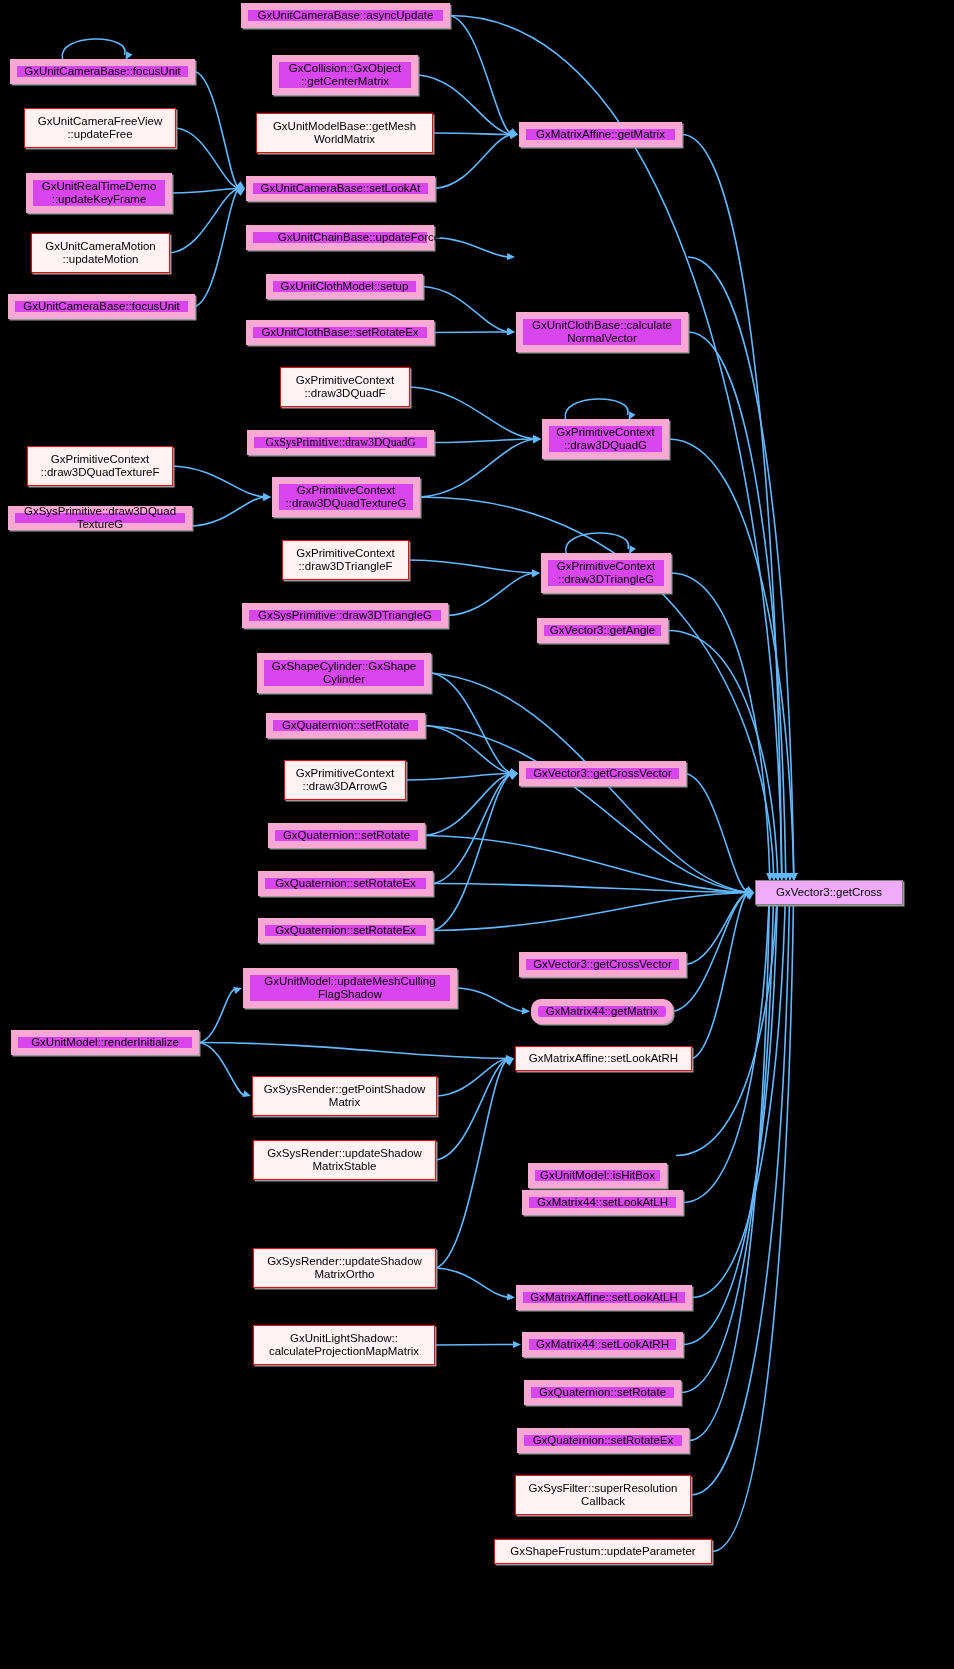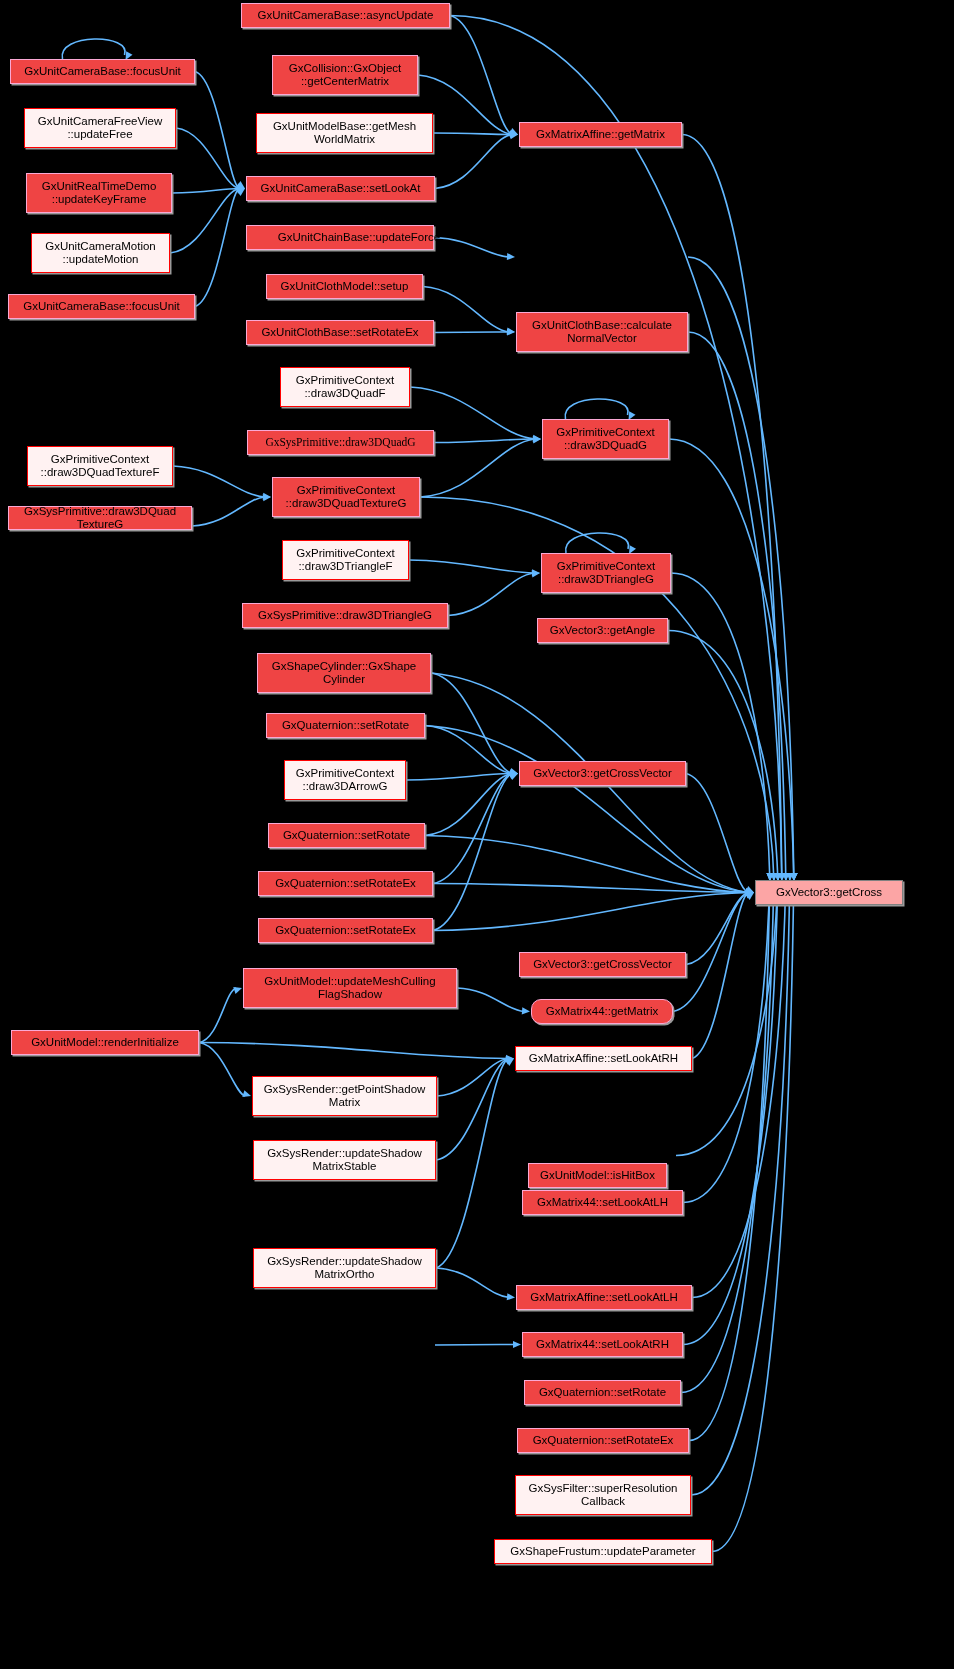--- a/index.html
+++ b/index.html
@@ -12,34 +12,34 @@
   }
   #edges{position:absolute;left:0;top:0;width:954px;height:1669px;pointer-events:none;}
   .node{
     position:absolute;
     box-sizing:border-box;
     display:flex;align-items:center;justify-content:center;
     text-align:center;
     font-size:11.5px;
     line-height:13.5px;
     color:#000;
-    background:#ef4444;
-    border:1px solid #f9a8d4;
+    background:#d946ef;
+    border:7px solid #f9a8d4;
     box-shadow:1.5px 1.5px 0 0 #9a9a9a;
     white-space:pre-line;
     letter-spacing:0px;
     padding:0 3px;
   }
   .node.red{
     background:#fff2f2;
     border:1.5px solid #ff0000;
     box-shadow:1.5px 1.5px 0 0 #9a9a9a;
   }
   .node.target{
-    background:#fca5a5;
+    background:#f0abfc;
     border:1px solid #808080;
   }
 </style>
 </head>
 <body>
 
 <div id="canvas">
   <svg id="edges" viewBox="0 0 954 1669">
       <path d="M 62.5 59 C 56.5 33, 132.5 33, 124.5 55" stroke="#63b8ff" stroke-width="1.6" fill="none"></path>
       <polygon points="125.5,60 132.49470153163898,54.70527144385215 126.1761070860283,51.25340756590189" fill="#63b8ff"></polygon>
@@ -221,19 +221,21 @@
     <div class="node red" style="left: 515px; top: 1046px; width: 177px; height: 25px;">GxMatrixAffine::setLookAtRH</div>
     <div class="node red" style="left: 252px; top: 1076px; width: 185px; height: 40px;">GxSysRender::getPointShadow
 Matrix</div>
     <div class="node red" style="left: 253px; top: 1140px; width: 183px; height: 40px;">GxSysRender::updateShadow
 MatrixStable</div>
     <div class="node" style="left: 528px; top: 1143px; width: 139px; height: 25px; margin-top: 20px;">GxUnitModel::isHitBox</div>
     <div class="node" style="left: 522px; top: 1190px; width: 161px; height: 25px;">GxMatrix44::setLookAtLH</div>
     <div class="node red" style="left: 253px; top: 1248px; width: 183px; height: 40px;">GxSysRender::updateShadow
 MatrixOrtho</div>
     <div class="node" style="left: 516px; top: 1285px; width: 176px; height: 25px;">GxMatrixAffine::setLookAtLH</div>
+    <div class="node red" style="left: 253px; top: 1325px; width: 182px; height: 40px;">GxUnitLightShadow::
+calculateProjectionMapMatrix</div>
     <div class="node" style="left: 522px; top: 1332px; width: 161px; height: 25px;">GxMatrix44::setLookAtRH</div>
     <div class="node" style="left: 524px; top: 1380px; width: 157px; height: 25px;">GxQuaternion::setRotate</div>
     <div class="node" style="left: 517px; top: 1428px; width: 172px; height: 25px;">GxQuaternion::setRotateEx</div>
     <div class="node red" style="left: 515px; top: 1475px; width: 176px; height: 40px;">GxSysFilter::superResolution
 Callback</div>
     <div class="node red" style="left: 494px; top: 1539px; width: 218px; height: 25px;">GxShapeFrustum::updateParameter</div>
   </div>
 
 </body></html>

